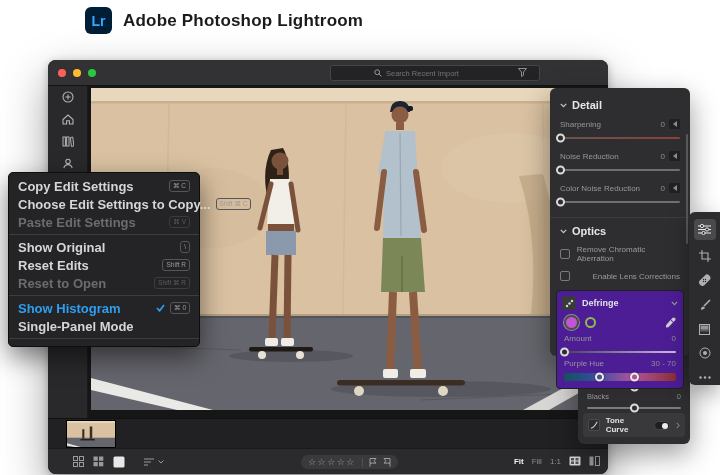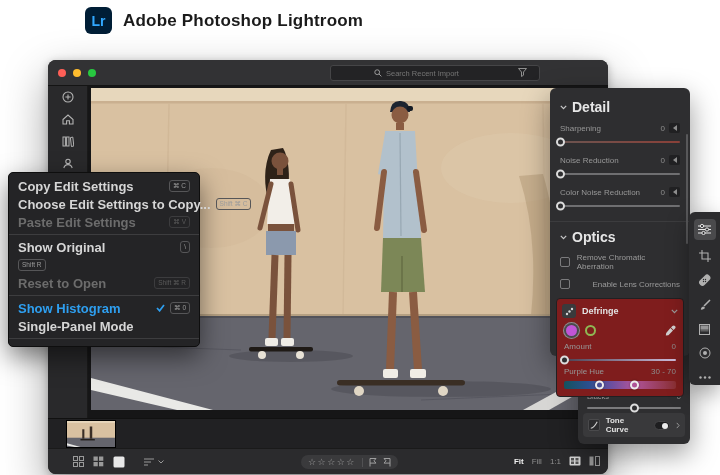--- a/index.html
+++ b/index.html
@@ -61,38 +61,38 @@
   .mi.disabled .mi-label { color:#6c6c6c; }
   .mi.active .mi-label { color:#2e9ff0; }
   .kbd { font-size:6.5px; color:#9b9b9b; border:1px solid #565658; border-radius:3px; padding:1px 3px; line-height:1.1; white-space:nowrap; }
   .mi.disabled .kbd { color:#5a5a5a; border-color:#3c3c3e; }
   .kbd:empty { display:none; }
 
   
   .panel { background:#2e2e30; border-radius:6px; box-shadow:0 10px 28px rgba(0,0,0,.4); }
   .epanel { position:absolute; left:550px; top:88px; width:140px; height:268px; z-index:30; padding:6px 0 0 0; }
   .sec-head { display:flex; align-items:center; gap:5px; padding:5px 10px 4px 10px; }
-  .sec-title { font-size:14px; font-weight:bold; color:#e6e6e6; }
+  .sec-title { font-size:11px; font-weight:bold; color:#e6e6e6; }
   .srow { padding:4px 10px 2px 10px; }
   .srow-top { display:flex; align-items:center; gap:4px; }
   .slabel { font-size:8px; color:#979797; flex:1 1 auto; }
   .sval { font-size:8px; color:#8d8d8d; }
   .sbadge { width:11px; height:10px; background:#202022; border-radius:2px; display:flex; align-items:center; justify-content:center; }
   .track { position:relative; height:2px; background:#6f6f71; border-radius:1px; margin:8px 0 6px 0; }
   .track.sharpen { background:linear-gradient(to right,#6b5450,#8a4038); }
   .track.amount { background:linear-gradient(to right,#4a4152,#cdbcda); }
   .knob { position:absolute; top:50%; width:9px; height:9px; border-radius:50%; background:#2e2e30;
           border:2px solid #dcdcdc; transform:translate(-4px,-50%); }
   .sec-div { height:1px; background:#3c3c3e; margin:6px 0 2px 0; }
   .cb-row { display:flex; align-items:center; gap:7px; padding:4px 10px;justify-content:space-between; }
   .cb { width:10px; height:10px; border:1px solid #7b7b7d; border-radius:2px; background:transparent; }
   .cb-label { font-size:8px; color:#9b9b9b; }
   .scrollbar { position:absolute; right:2px; top:46px; width:2px; height:110px; background:#58585a; border-radius:1px; }
 
-  .defringe { margin:5px 6px 0 6px; background:#7f1d1d; border:1px solid #202022; border-radius:4px; padding:5px 5px 7px 5px; }
+  .defringe { margin:5px 6px 0 6px; background:#4c1d95; border:1px solid #202022; border-radius:4px; padding:5px 5px 7px 5px; }
   .df-head { display:flex; align-items:center; gap:6px; }
   .df-icbox { width:14px; height:14px; background:#3a3a3c; border-radius:3px; display:flex; align-items:center; justify-content:center; }
   .df-title { font-size:9px; font-weight:bold; color:#e2e2e2; flex:1 1 auto; }
   .sw-row { display:flex; align-items:center; gap:8px; margin:7px 2px 2px 2px; }
   .sw { width:11px; height:11px; border-radius:50%; }
   .sw-purple { background:#c155d6; box-shadow:0 0 0 2px #4a4a4c, 0 0 0 3px #8d8d8f; margin-left:2px; }
   .sw-green { background:transparent; border:2px solid #8fb854; }
   .sw-spacer { flex:1 1 auto; }
   .df-body { padding:0 2px; }
   .df-lblrow { display:flex; align-items:center; margin-top:6px; }
@@ -353,20 +353,21 @@
     <div class="mi disabled">
       <span class="mi-label">Paste Edit Settings</span>
       <span class="kbd">⌘ V</span>
     </div>
     <div class="cm-sep"></div>
     <div class="mi">
       <span class="mi-label">Show Original</span>
       <span class="kbd">\</span>
     </div>
     <div class="mi">
+      <span class="mi-label">Reset Edits</span>
       <span class="kbd">Shift R</span>
     </div>
     <div class="mi disabled">
       <span class="mi-label">Reset to Open</span>
       <span class="kbd">Shift ⌘ R</span>
     </div>
     <div class="cm-sep"></div>
     <div class="mi active">
       <span class="mi-label">Show Histogram</span>
       <span class="icon">

